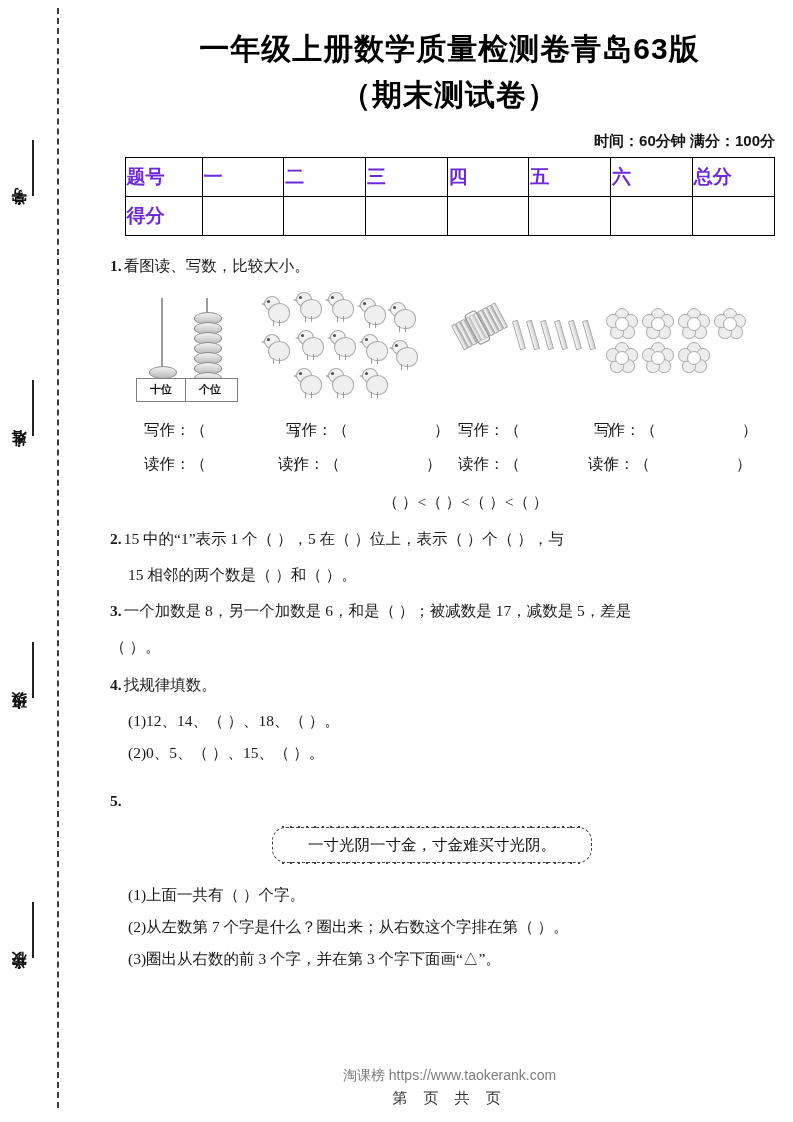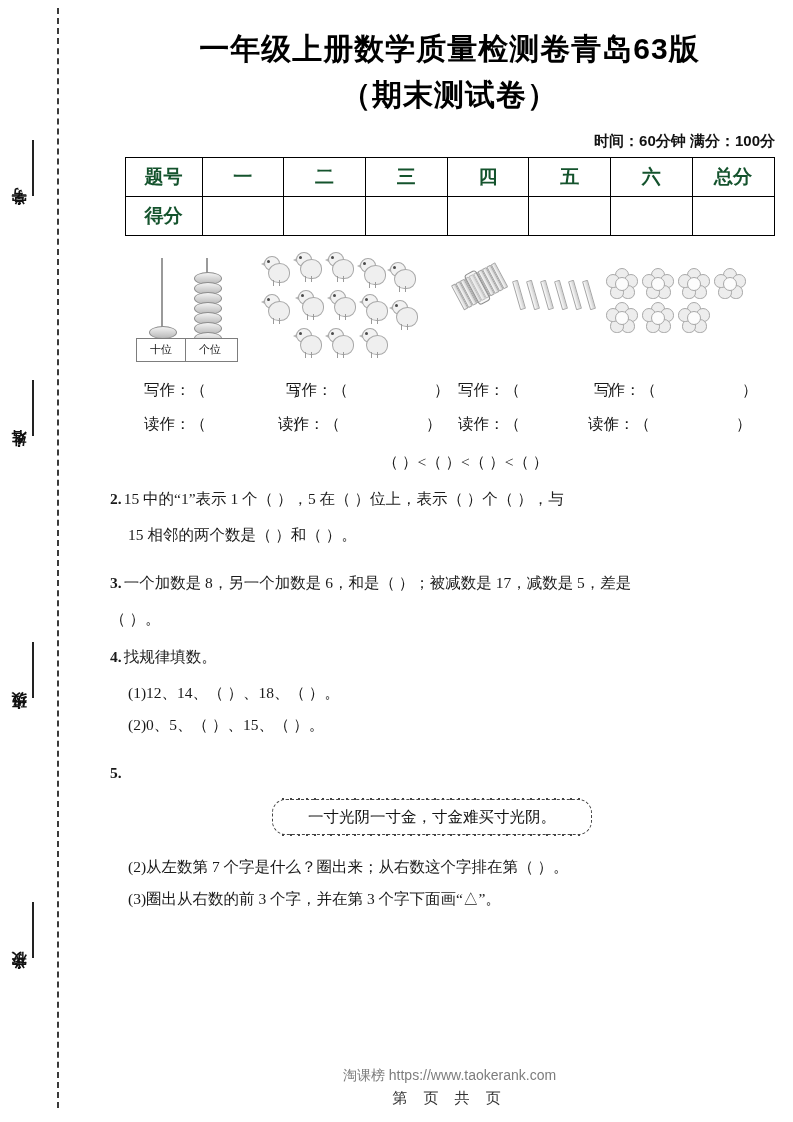--- a/index.html
+++ b/index.html
@@ -90,26 +90,26 @@
   
   table.score-table {
     border-collapse: collapse;
     margin: 6px auto 0 auto;
     width: 650px;
     table-layout: fixed;
   }
   table.score-table td {
     border: 1.5px solid #000;
     height: 36px;
-    text-align: center;
+    text-align: left;
     vertical-align: middle;
     font-family: "Liberation Sans", "DejaVu Sans", sans-serif;
     font-weight: bold;
     font-size: 19px;
-    color: #14532d;
+    color: #6d28d9;
   }
   table.score-table td.head-cell { width: 74px; }
 
   
   .content {
     padding: 0 30px 0 22px;
     margin-top: 14px;
   }
   .section-head {
     font-family: "Liberation Serif", "DejaVu Serif", serif;
@@ -134,20 +134,21 @@
     margin-left: 18px;
     font-family: Liberation Serif, serif;
   }
   .blank-l { display: inline-block; width: 86px; }
 
   
   .pic-row {
     position: relative;
     height: 126px;
     margin: 8px 0 2px 0;
+    font-weight: bold;
   }
   .pic-cell { position: absolute; top: 0; }
 
   
   .abacus { left: 24px; width: 104px; height: 118px; }
   .rod {
     position: absolute;
     width: 2px;
     background: #9a9a9a;
     top: 8px; height: 82px;
@@ -408,20 +409,23 @@
       <td></td>
       <td></td>
       <td></td>
     </tr>
   </tbody>
     </table>
 
   <div class="content">
 
 
+    <div class="q">
+      <span class="q-num">1.</span><span class="q-body">看图读、写数，比较大小。</span>
+    </div>
 
     <div class="pic-row">
 
       <div class="pic-cell abacus">
         <div class="rod rod-a"></div>
         <div class="rod rod-b"></div>
         <div class="bead" style="left:15px; top:76px;"></div>
         <div class="bead" style="left:60px; top:22px;"></div>
         <div class="bead" style="left:60px; top:32px;"></div>
         <div class="bead" style="left:60px; top:42px;"></div>
@@ -639,37 +643,38 @@
       <span class="wr-item" style="left:462px;"><span>读作：（</span><span class="blank-l"></span><span>）</span></span>
     </div>
 
     <div class="cmp-row">（        ）&lt;（        ）&lt;（        ）&lt;（        ）</div>
 
     <div class="q" style="margin-top:10px;">
       <span class="q-num">2.</span><span class="q-body">15 中的“1”表示 1 个（          ），5 在（          ）位上，表示（          ）个（          ），与</span>
     </div>
     <div class="q" style="margin-left:18px;">15 相邻的两个数是（          ）和（          ）。</div>
 
-    <div class="q" style="margin-top:16px;">
+    <div class="q" style="margin-top:4px;">
       <span class="q-num">3.</span><span class="q-body">一个加数是 8，另一个加数是 6，和是（            ）；被减数是 17，减数是 5，差是</span>
     </div>
     <div class="q">（        ）。</div>
 
     <div class="q" style="margin-top:6px;">
       <span class="q-num">4.</span><span class="q-body">找规律填数。</span>
     </div>
     <div class="sub">(1)12、14、（            ）、18、（            ）。</div>
     <div class="sub">(2)0、5、（            ）、15、（            ）。</div>
 
     <div class="q" style="margin-top:16px;">
       <span class="q-num">5.</span>
     </div>
     <div class="idiom-wrap">
       <div class="idiom-box">一寸光阴一寸金，寸金难买寸光阴。</div>
     </div>
+    <div class="sub">(1)上面一共有（          ）个字。</div>
     <div class="sub">(2)从左数第 7 个字是什么？圈出来；从右数这个字排在第（            ）。</div>
     <div class="sub">(3)圈出从右数的前 3 个字，并在第 3 个字下面画“△”。</div>
 
   </div>
 
   <div class="footer">
     <div class="site">淘课榜 https://www.taokerank.com</div>
     <div class="pager">第 页 共 页</div>
   </div>
 </div>

